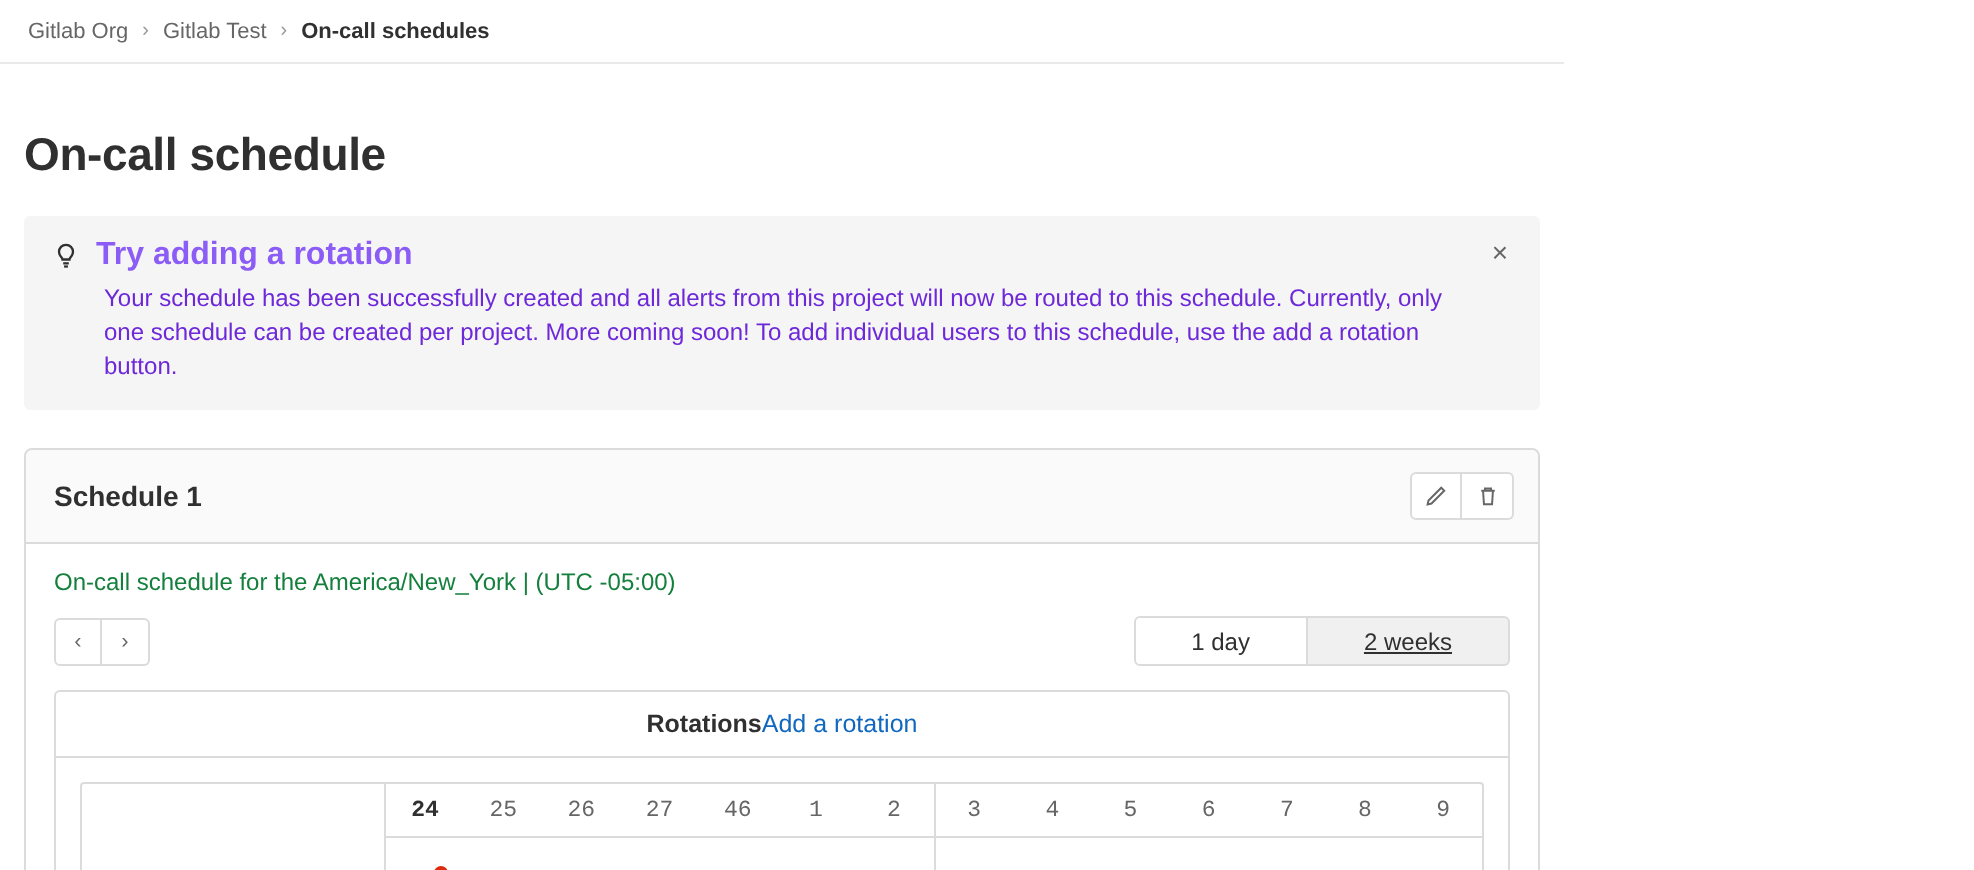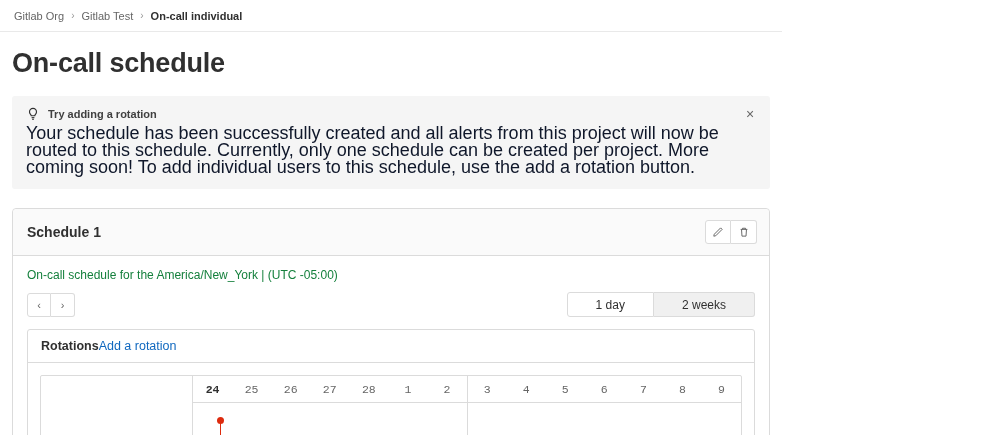--- a/index.html
+++ b/index.html
@@ -37,48 +37,49 @@
     color: #999;
     font-size: 10px;
   }
   .breadcrumb .current {
     color: #303030;
     font-weight: bold;
   }
 
   
   .page-title {
-    font-size: 27px;
-    font-weight: bold;
-    color: #303030;
-    margin: 16px 0 0 12px;
+    font-size: 23px;
+    font-weight: bold;
+    color: #303030;
+    margin: 32px 0 0 12px;
     letter-spacing: -0.2px;
   }
 
   
   .alert {
     position: relative;
     margin: 17px 12px 0 12px;
     background: #f5f5f5;
     border-radius: 3px;
     padding: 11px 40px 13px 14px;
   }
   .alert-head {
     display: flex;
     align-items: center;
     gap: 8px;
-    font-size: 11px;
-    font-weight: bold;
-    color: #404040;
+    font-size: 16px;
+    font-weight: bold;
+    color: #8b5cf6;
   }
   .alert-body {
     margin-top: 4px;
-    font-size: 18px;
+    margin-left: 26px;
+    font-size: 12px;
     line-height: 17px;
-    color: #0f172a;
+    color: #6d28d9;
     max-width: 880px;
   }
   .alert-close {
     position: absolute;
     top: 10px;
     right: 12px;
     width: 16px;
     height: 16px;
     cursor: pointer;
     color: #666;
@@ -180,32 +181,32 @@
   .toggle-btn {
     height: 25px;
     border: 1px solid #dbdbdb;
     background: #fff;
     font-size: 12px;
     color: #303030;
     padding: 0 28px;
     cursor: pointer;
   }
   .toggle-btn:first-child { border-radius: 3px 0 0 3px; }
-  .toggle-btn:last-child { border-radius: 0 3px 3px 0; border-left: none; }
+  .toggle-btn:last-child { border-radius: 0 3px 3px 0; border-left: none; text-decoration: underline; }
   .toggle-btn.active { background: #f0f0f0; }
 
   
   .rotations {
     border: 1px solid #dbdbdb;
     border-radius: 3px;
   }
   .rotations-header {
     display: flex;
     align-items: center;
-    justify-content: flex-start;
+    justify-content: center;
     padding: 9px 13px;
     border-bottom: 1px solid #dbdbdb;
   }
   .rotations-title {
     font-size: 12.5px;
     font-weight: bold;
     color: #303030;
   }
   .add-rotation {
     font-size: 12.5px;
@@ -323,21 +324,21 @@
 </head>
 <body>
 
 <div class="page">
 
   <div class="breadcrumb">
     <a href="#">Gitlab Org</a>
     <span class="sep">›</span>
     <a href="#">Gitlab Test</a>
     <span class="sep">›</span>
-    <span class="current">On-call individual</span>
+    <span class="current">On-call schedules</span>
   </div>
 
   <h1 class="page-title">On-call schedule</h1>
 
   <div class="alert">
     <div class="alert-head">
       <span class="bulb-icon">
         <svg width="14" height="14" viewBox="0 0 16 16" fill="none" stroke="#303030" stroke-width="1.3">
           <path d="M8 1.6c-2.3 0-4 1.8-4 4 0 1.5 0.8 2.4 1.4 3.1 0.4 0.5 0.6 0.8 0.6 1.3h4c0-0.5 0.2-0.8 0.6-1.3C11.2 8 12 7.1 12 5.6c0-2.2-1.7-4-4-4z"></path>
           <path d="M6.4 12.2h3.2"></path>
@@ -395,21 +396,21 @@
               <div class="tl-left-top"></div>
               <div class="tl-left-mid"></div>
               <div class="tl-left-bottom">Currently no rotation.</div>
             </div>
             <div class="tl-right">
               <div class="tl-days">
                 <div class="tl-day today">24</div>
                 <div class="tl-day">25</div>
                 <div class="tl-day">26</div>
                 <div class="tl-day">27</div>
-                <div class="tl-day">28</div>
+                <div class="tl-day">46</div>
                 <div class="tl-day">1</div>
                 <div class="tl-day">2</div>
                 <div class="tl-day week2-start">3</div>
                 <div class="tl-day">4</div>
                 <div class="tl-day">5</div>
                 <div class="tl-day">6</div>
                 <div class="tl-day">7</div>
                 <div class="tl-day">8</div>
                 <div class="tl-day">9</div>
               </div>

